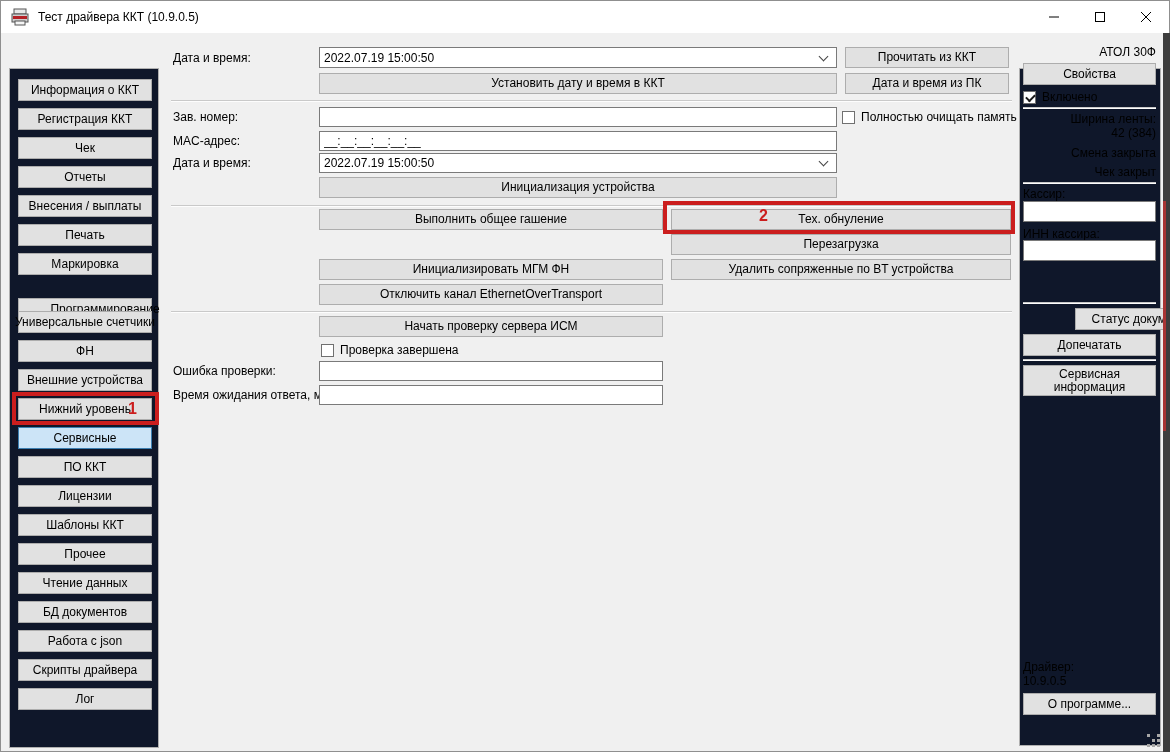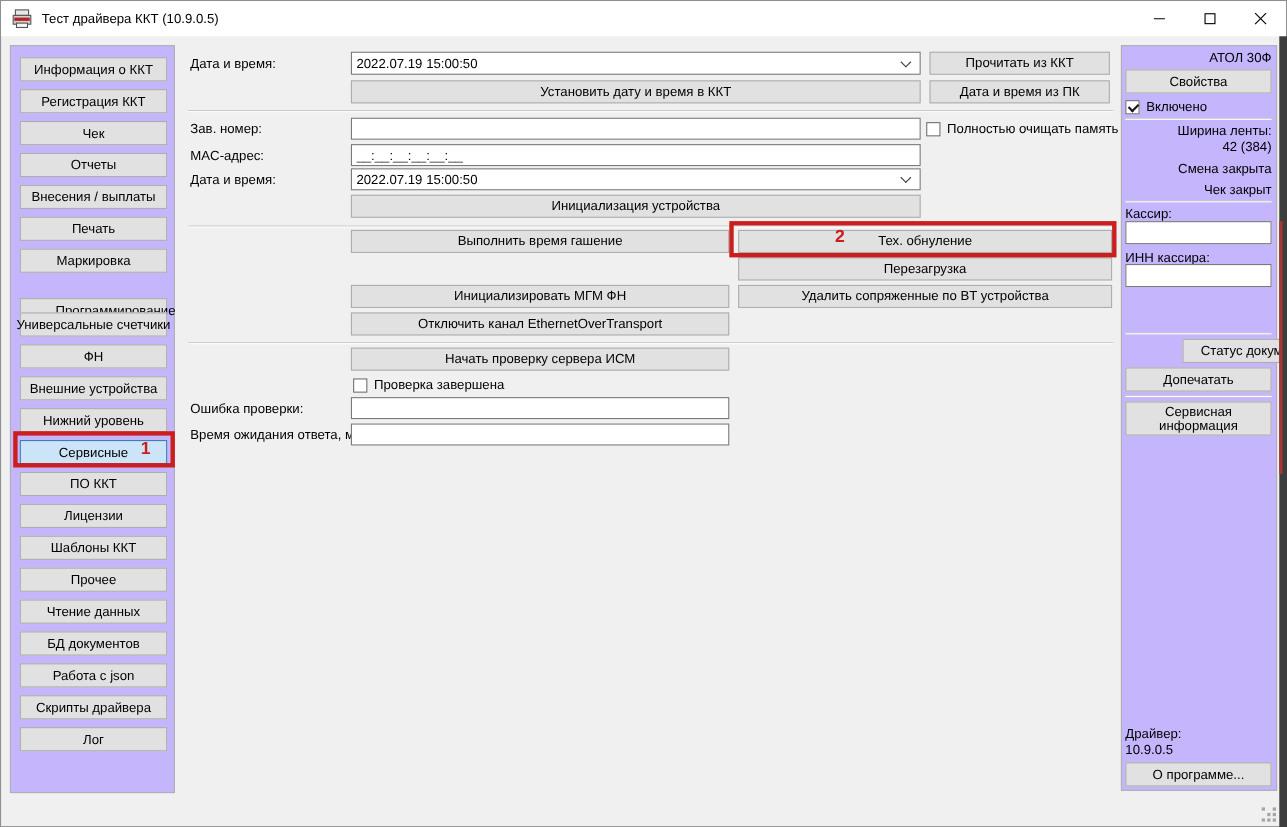--- a/index.html
+++ b/index.html
@@ -8,21 +8,21 @@
   #app { position:relative; width:1170px; height:752px; background:#f0f0f0; border:1px solid #8f8f8f; }
 
   
   .titlebar { position:absolute; left:0; top:0; width:100%; height:32px; background:#ffffff; display:flex; align-items:center; }
   .app-icon { margin-left:9px; width:20px; height:18px; flex:0 0 auto; }
   .title-text { margin-left:8px; font-size:12px; white-space:nowrap; }
   .caption-btn { position:absolute; top:0; width:46px; height:32px; display:flex; align-items:center; justify-content:center; }
   #btn-min { right:92px; } #btn-max { right:46px; } #btn-close { right:0; }
 
   
-  .panel { position:absolute; border:1px solid #b0b0b0; background:#c4b5fd; }
+  .panel { position:absolute; border:1px solid #b0b0b0; background:#0f172a;margin-top:27px; }
   #sidebar { left:8px; top:40px; width:150px; height:680px; }
   #devpanel { left:1018px; top:40px; width:142px; height:678px; }
 
   
   .btn { position:absolute; background:#e1e1e1; border:1px solid #adadad; display:flex; align-items:center; justify-content:center; text-align:center; white-space:nowrap; cursor:default; line-height:13px; }
   .btn.multi { white-space:normal; }
   .side-btn { left:8px; width:134px; height:22px; }
   .side-btn.active { background:#cce4f7; border:1px solid #3c7fb1; }
 
   
@@ -144,21 +144,21 @@
 
   <span class="label" style="left:172px; top:152px;">Дата и время:</span>
   <div class="field combo col-main" style="top:152px; height:20px;">
     <span class="combo-text">2022.07.19 15:00:50</span>
     <span class="chev"></span>
   </div>
   <div class="btn col-main" style="top:176px; height:21px;">Инициализация устройства</div>
 
   <div class="hr" style="left:170px; top:204px; width:841px;"></div>
 
-  <div class="btn col-l" style="top:208px; height:21px;">Выполнить время гашение</div>
+  <div class="btn col-l" style="top:208px; height:21px;">Выполнить общее гашение</div>
   <div class="btn col-r" style="top:208px; height:21px;">Тех. обнуление</div>
   <div class="btn col-r" style="top:233px; height:21px;">Перезагрузка</div>
   <div class="btn col-l" style="top:258px; height:21px;">Инициализировать МГМ ФН</div>
   <div class="btn col-r" style="top:258px; height:21px;">Удалить сопряженные по BT устройства</div>
   <div class="btn col-l" style="top:283px; height:21px;">Отключить канал EthernetOverTransport</div>
 
   <div class="anno" style="left:662px; top:200px; width:352px; height:33px;"></div>
   <span class="step-num" style="left:758px; top:206px;">2</span>
 
   <div class="hr" style="left:170px; top:310px; width:841px;"></div>

